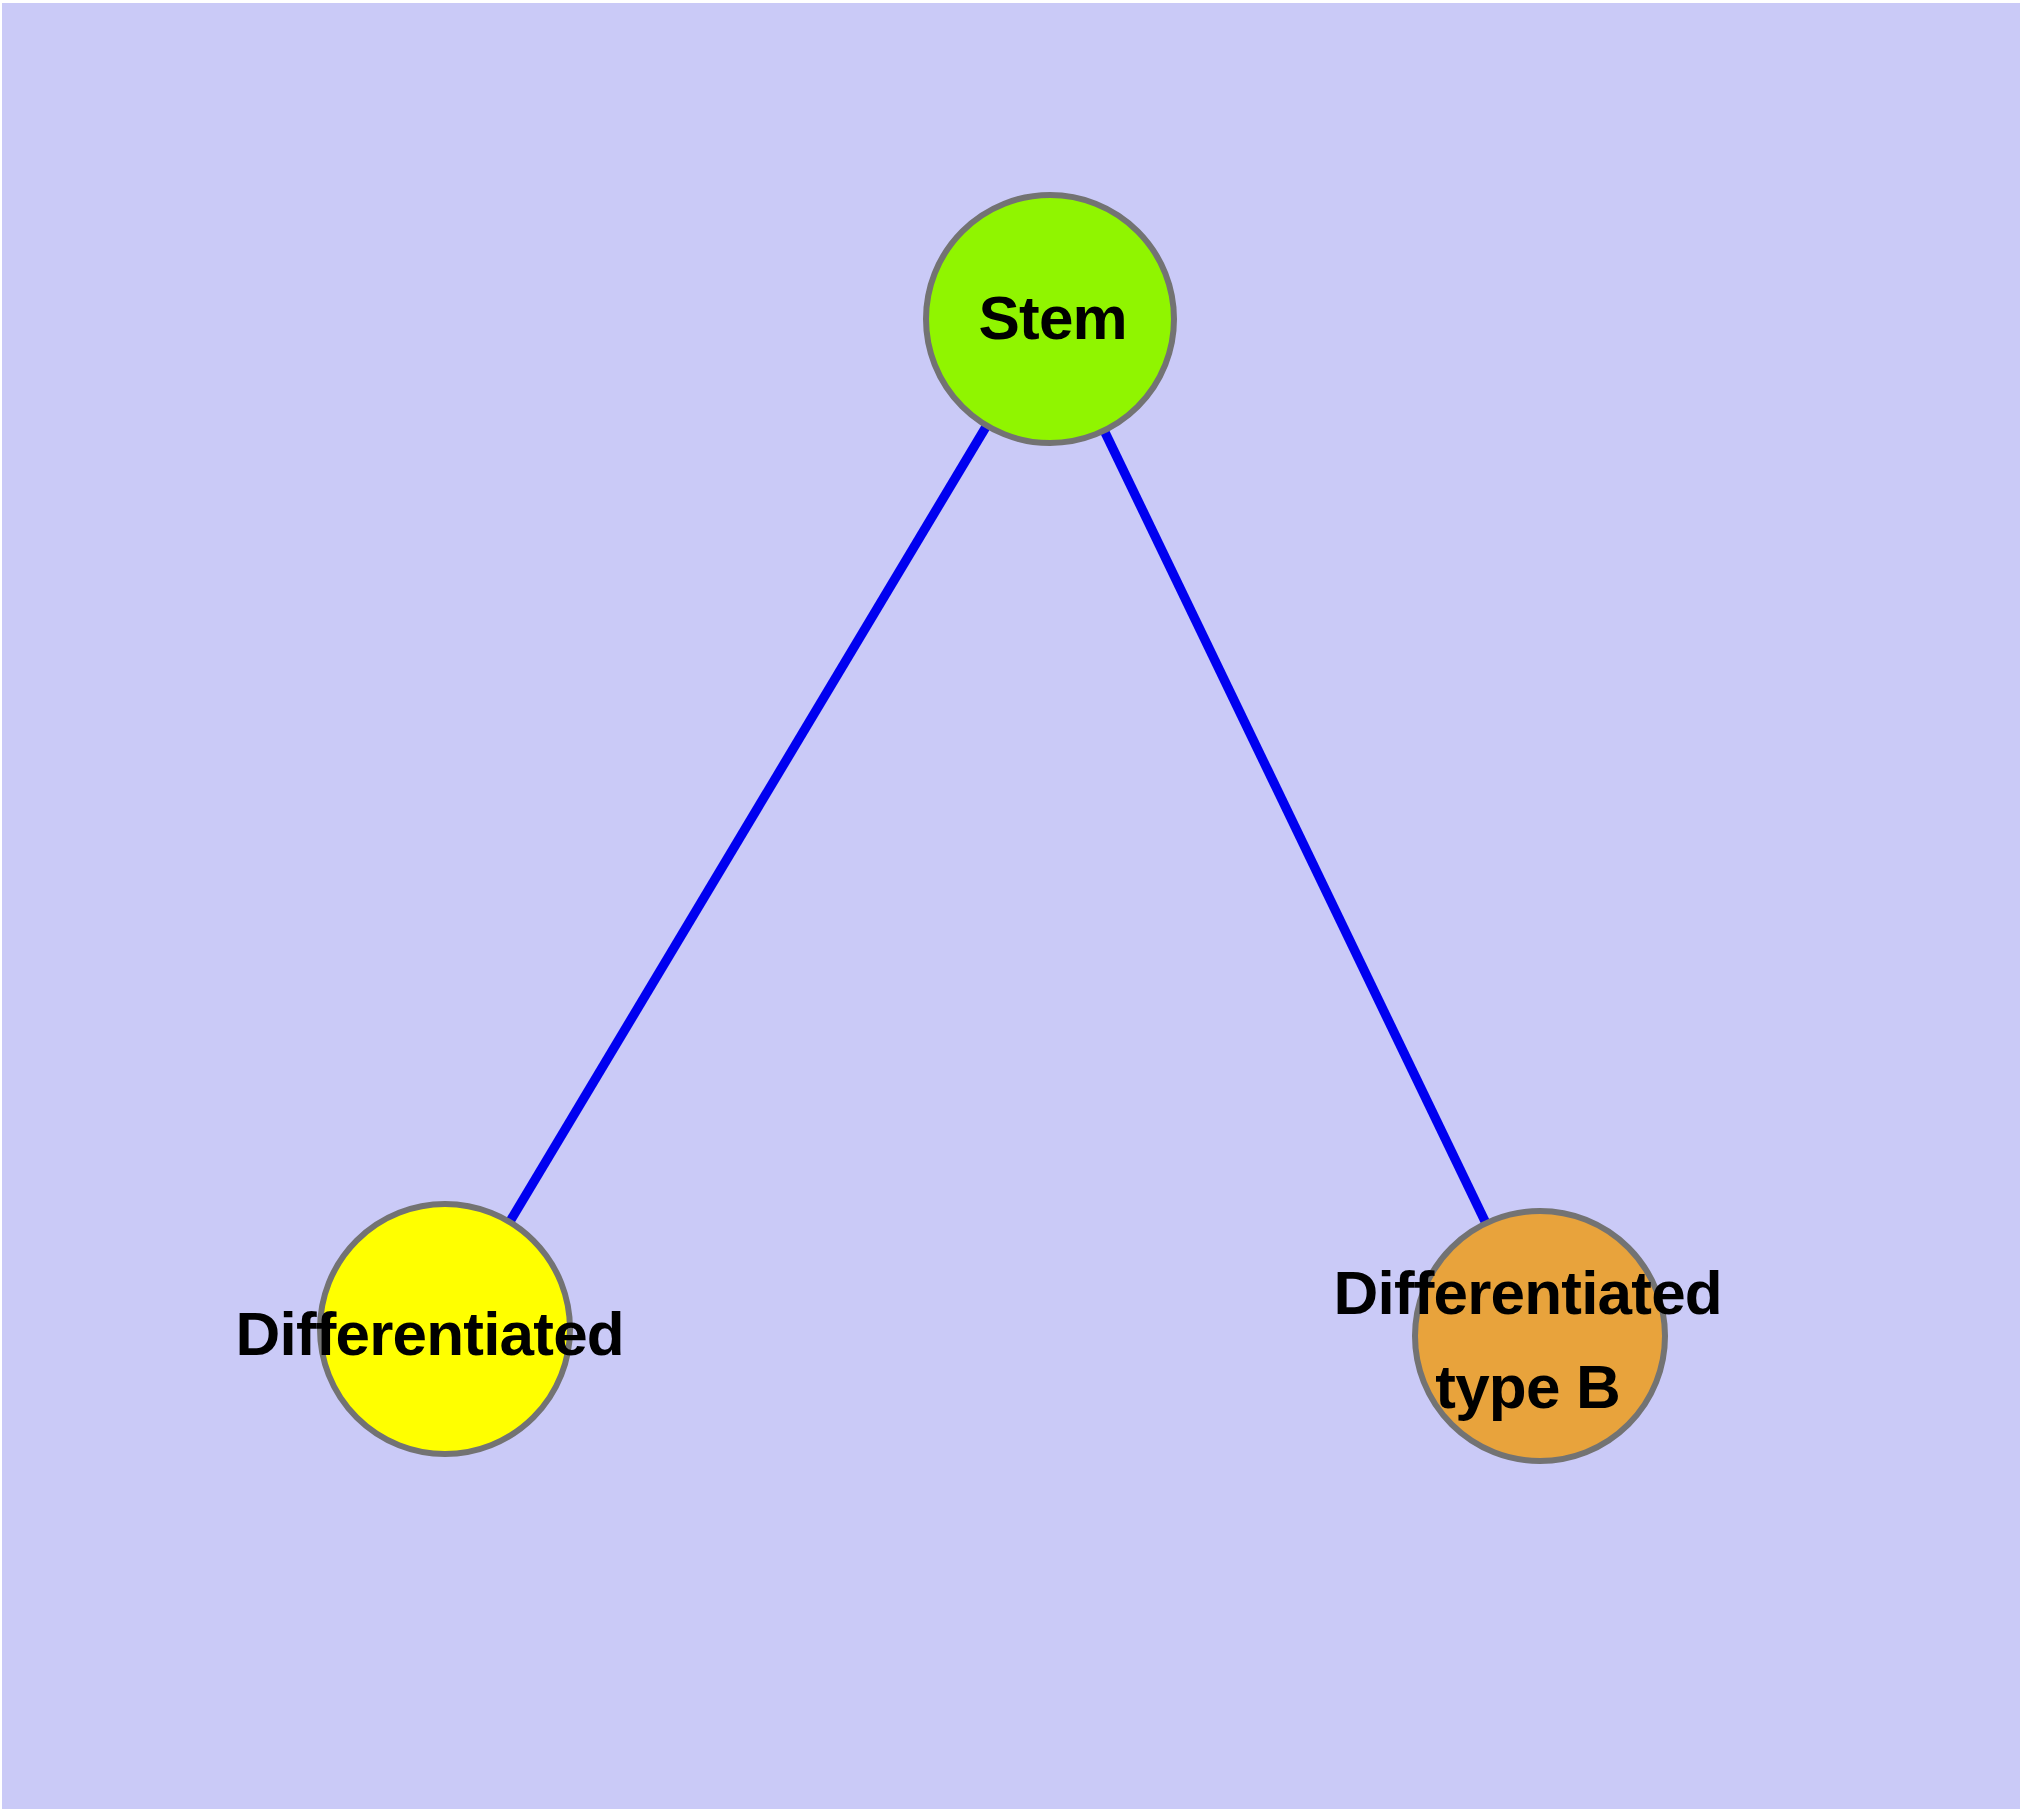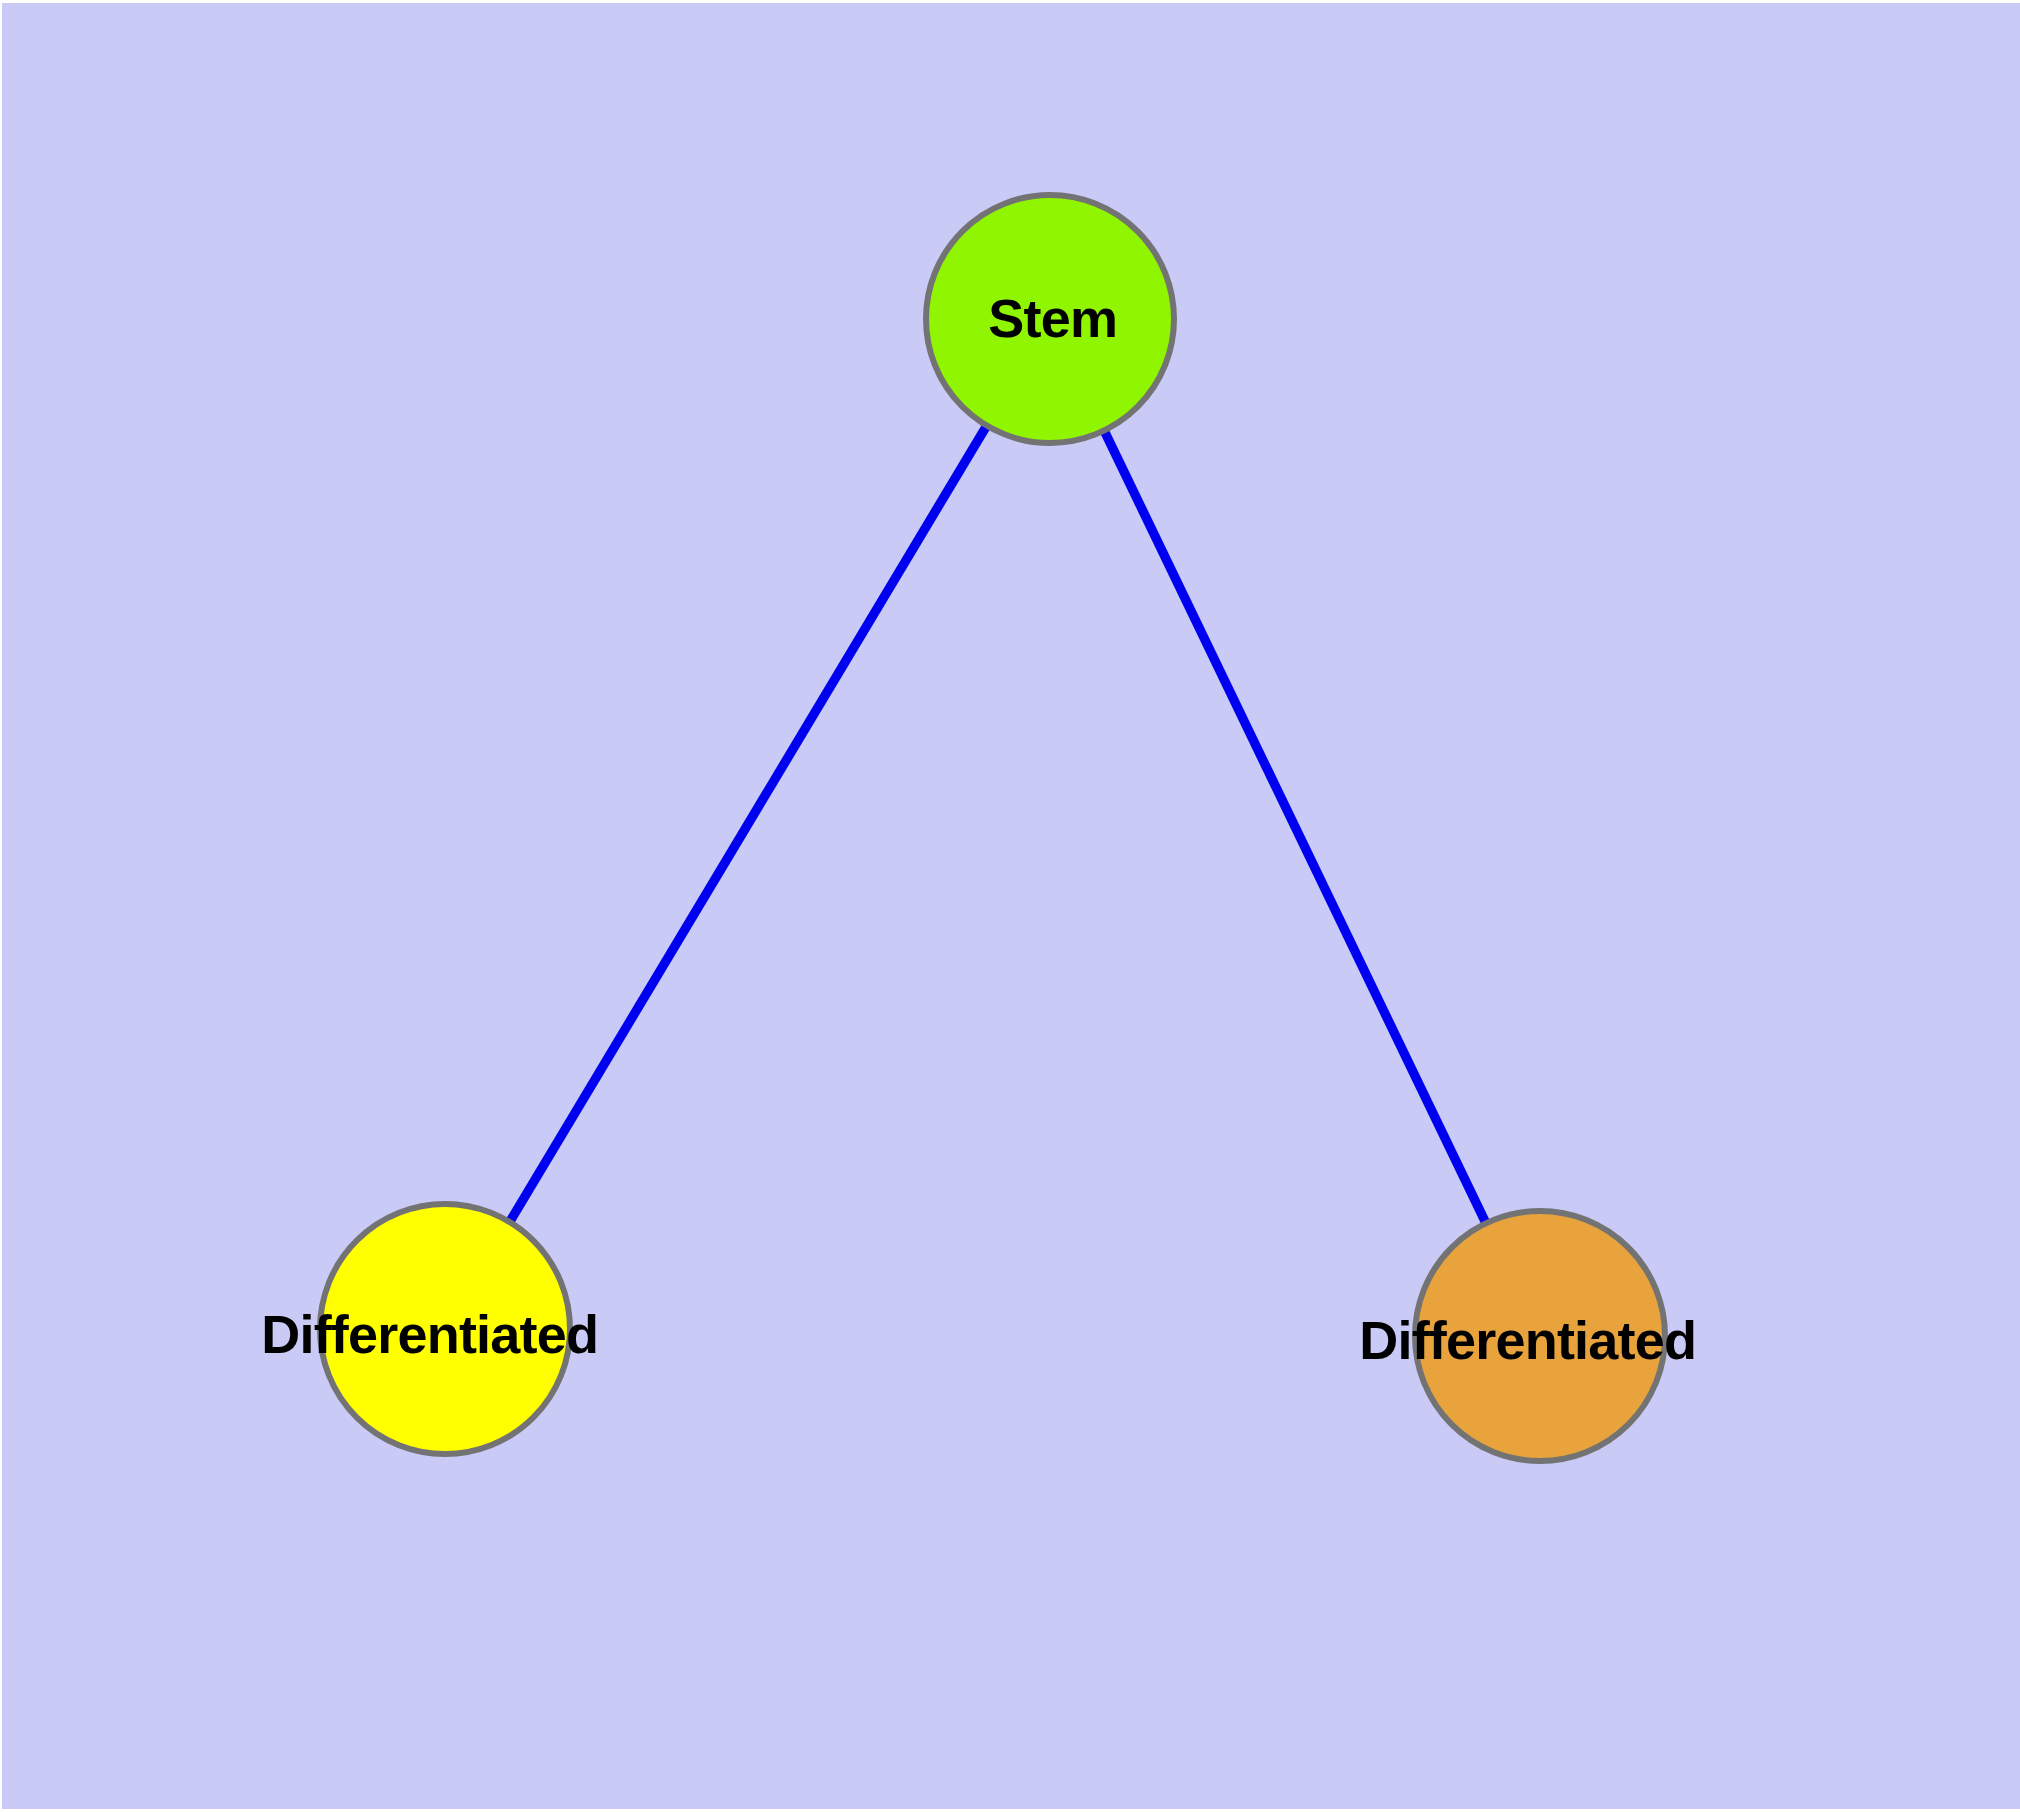--- a/index.html
+++ b/index.html
@@ -30,21 +30,21 @@
     border: 6px solid #737373;
     box-sizing: border-box;
     z-index: 2;
   }
   .node-label {
     position: absolute;
     transform: translate(-50%, -50%);
     text-align: center;
     white-space: nowrap;
     font-weight: bold;
-    font-size: 54px;
+    font-size: 62px;
     line-height: 94px;
     letter-spacing: -0.8px;
     z-index: 3;
   }
   .label-line {
     white-space: nowrap;
   }
 </style>
 </head>
 <body>
@@ -63,16 +63,17 @@
   <div class="node-label" style="color: rgb(0, 0, 0); left: 1051px; top: 315px;">
     <div class="label-line">Stem</div>
   </div>
 
   <div class="node-label" style="color: rgb(0, 0, 0); left: 428px; top: 1331px;">
     <div class="label-line">Differentiated</div>
   </div>
 
   <div class="node-label" style="color: rgb(0, 0, 0); left: 1526px; top: 1337px;">
     <div class="label-line">Differentiated</div>
+    <div class="label-line">type B</div>
   </div>
 
 </div>
 
 
 </body></html>

